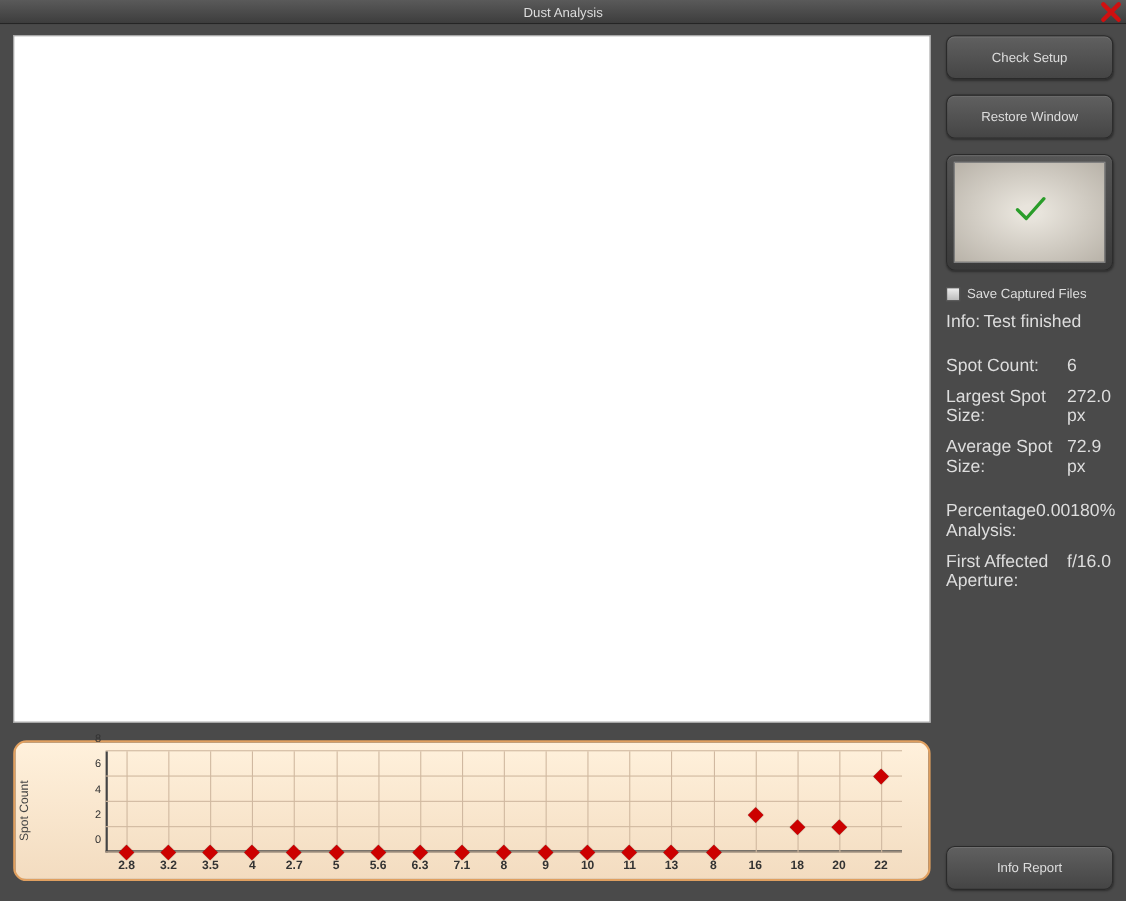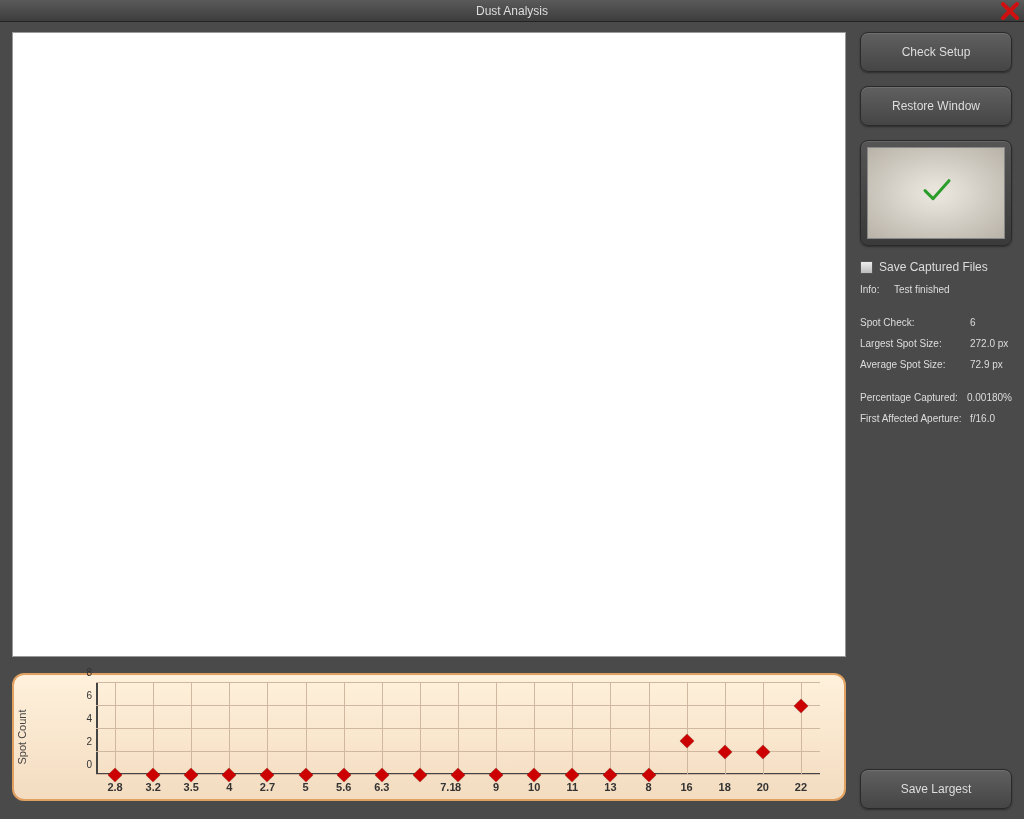--- a/index.html
+++ b/index.html
@@ -174,21 +174,21 @@
     gap: 6px;
     color: #ddd;
     font-size: 12px;
     margin-bottom: 10px;
   }
   .chk {
     width: 13px; height: 13px;
     background: linear-gradient(to bottom, #eee, #bbb);
     border: 1px solid #555;
   }
-  .info-block { font-size: 10px; color: #ddd; }
+  .info-block { font-size: 16px; color: #ddd; }
   .info-row { display: flex; margin-bottom: 10px; }
   .info-row .k { width: 110px; }
   .info-row .v { flex: 1; }
   .info-gap { height: 12px; }
   .save-report-wrap {
     position: absolute;
     bottom: 0;
     width: 100%;
   }
 </style>
@@ -243,21 +243,21 @@
             <div class="gridline-v" style="left: 28.9474%;"></div>
             <div class="xtick" style="left: 28.9474%;">5</div>
             <div class="marker" style="left: 28.9474%; bottom: 0%;"></div>
             <div class="gridline-v" style="left: 34.2105%;"></div>
             <div class="xtick" style="left: 34.2105%;">5.6</div>
             <div class="marker" style="left: 34.2105%; bottom: 0%;"></div>
             <div class="gridline-v" style="left: 39.4737%;"></div>
             <div class="xtick" style="left: 39.4737%;">6.3</div>
             <div class="marker" style="left: 39.4737%; bottom: 0%;"></div>
             <div class="gridline-v" style="left: 44.7368%;"></div>
-            <div class="xtick" style="left: 44.7368%; margin-left: 28px;">7.1</div>
+            <div class="xtick" style="left: 44.7368%;">7.1</div>
             <div class="marker" style="left: 44.7368%; bottom: 0%;"></div>
             <div class="gridline-v" style="left: 50%;"></div>
             <div class="xtick" style="left: 50%;">8</div>
             <div class="marker" style="left: 50%; bottom: 0%;"></div>
             <div class="gridline-v" style="left: 55.2632%;"></div>
             <div class="xtick" style="left: 55.2632%;">9</div>
             <div class="marker" style="left: 55.2632%; bottom: 0%;"></div>
             <div class="gridline-v" style="left: 60.5263%;"></div>
             <div class="xtick" style="left: 60.5263%;">10</div>
             <div class="marker" style="left: 60.5263%; bottom: 0%;"></div>
@@ -308,43 +308,43 @@
 
 
     <div class="info-block">
       <div class="info-row">
         <span class="k" style="width:34px">Info:</span>
         <span class="v">Test finished</span>
       </div>
       <div class="info-gap"></div>
       <div id="info-rows">
           <div class="info-row">
-            <span class="k">Spot Check:</span>
+            <span class="k">Spot Count:</span>
             <span class="v">6</span>
           </div>
           <div class="info-row">
             <span class="k">Largest Spot Size:</span>
             <span class="v">272.0 px</span>
           </div>
           <div class="info-row">
             <span class="k">Average Spot Size:</span>
             <span class="v">72.9 px</span>
           </div>
         </div>
       <div class="info-gap"></div>
       <div id="info-rows2">
           <div class="info-row">
-            <span class="k">Percentage Captured:</span>
+            <span class="k">Percentage Analysis:</span>
             <span class="v">0.00180%</span>
           </div>
           <div class="info-row">
             <span class="k">First Affected Aperture:</span>
             <span class="v">f/16.0</span>
           </div>
         </div>
     </div>
 
     <div class="save-report-wrap">
-      <button class="btn" style="margin-bottom:0">Save Largest</button>
+      <button class="btn" style="margin-bottom:0">Info Report</button>
     </div>
   </div>
 
 </div>
 
 </body></html>

